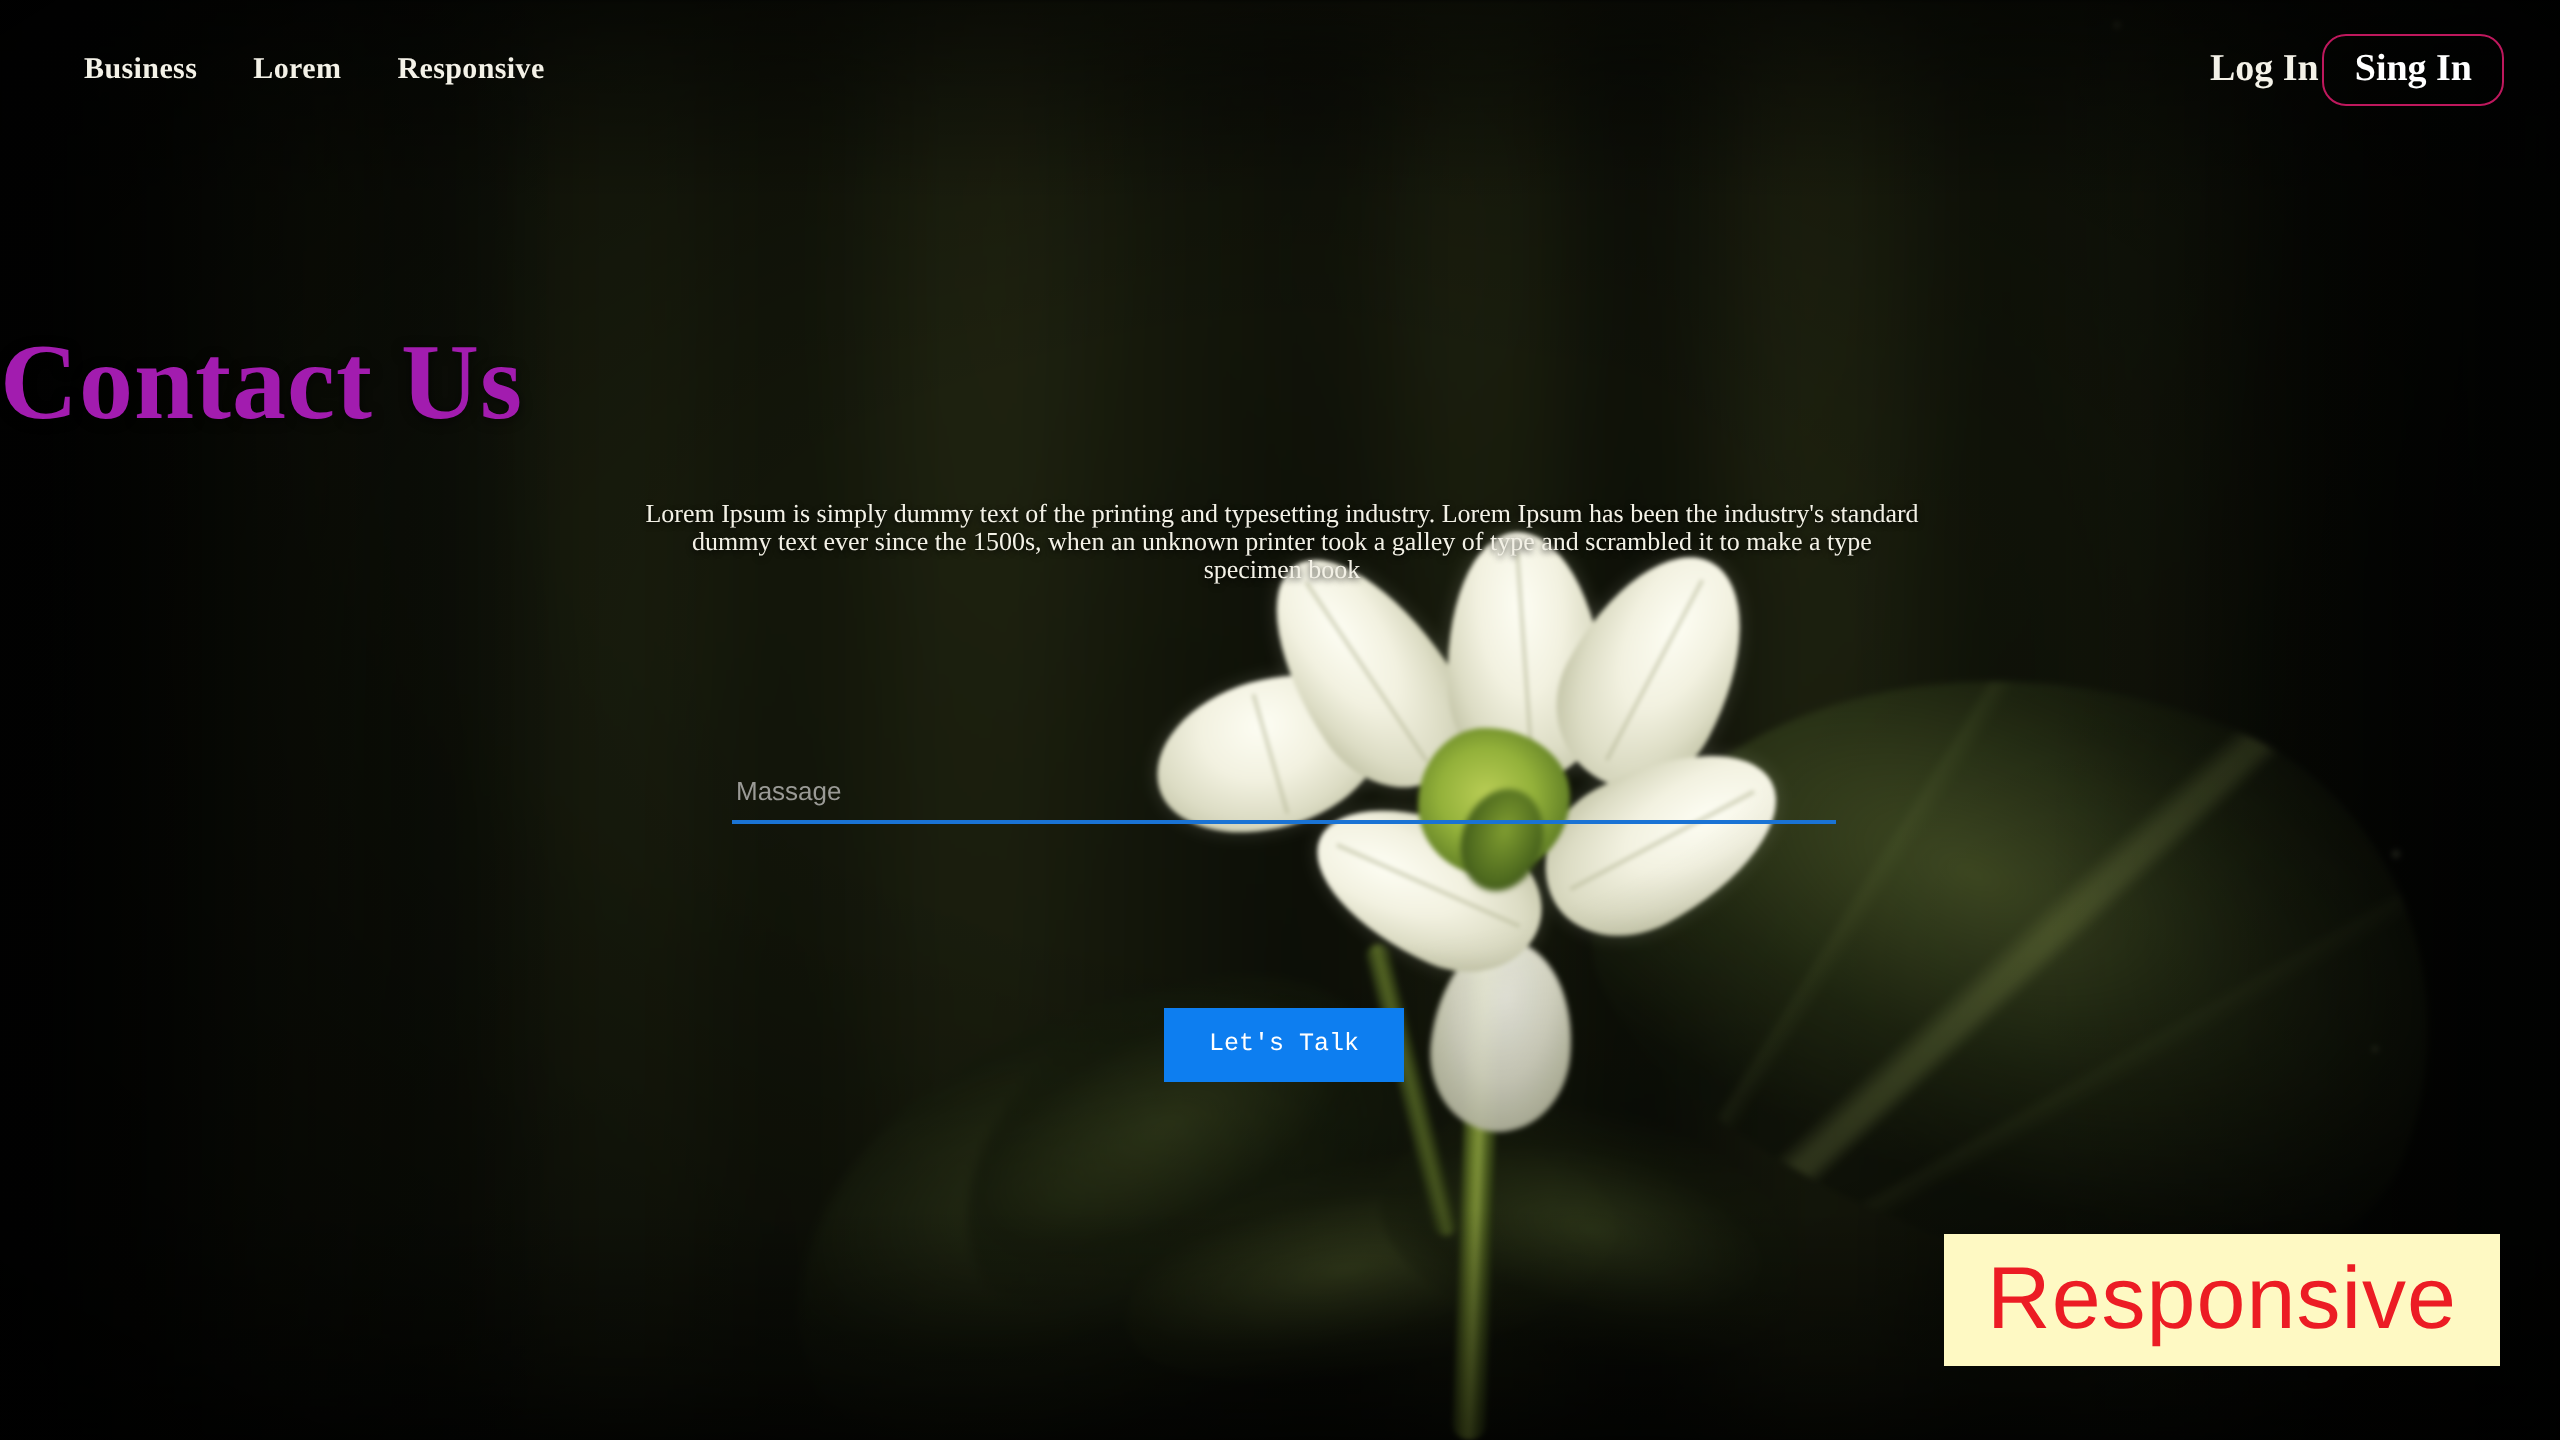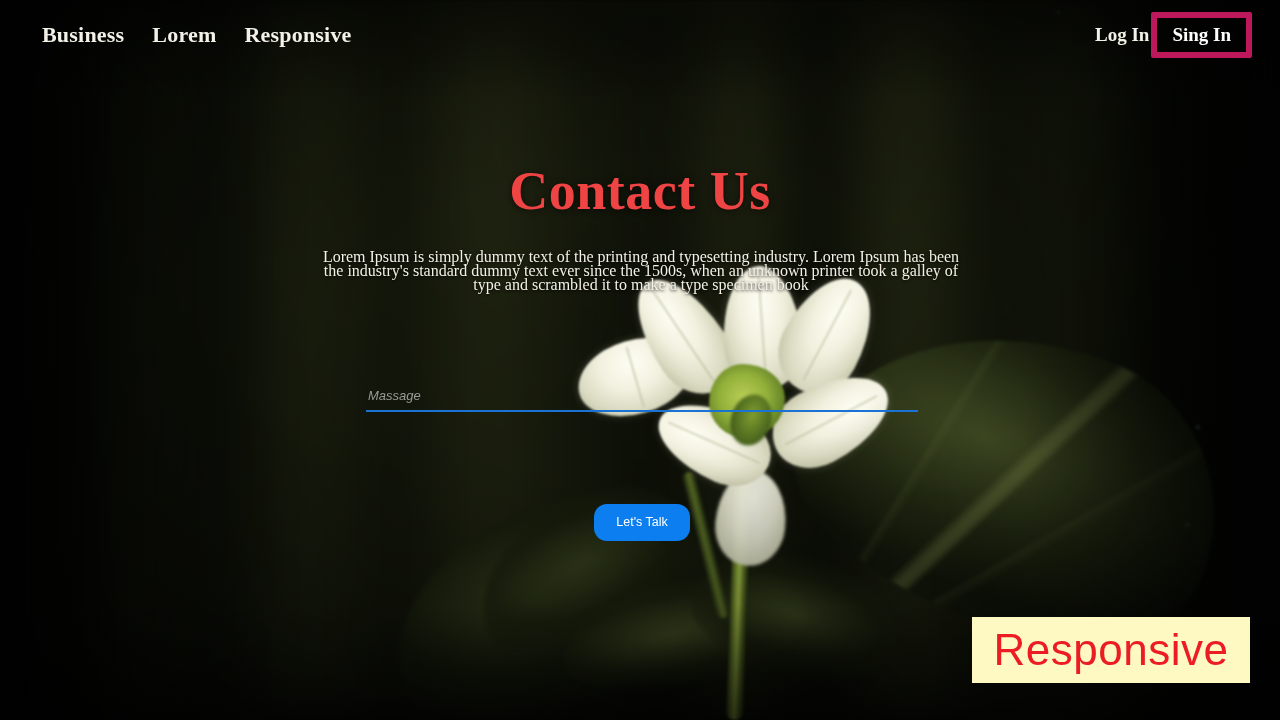--- a/index.html
+++ b/index.html
@@ -157,74 +157,74 @@
   }
 
   
   .header{
     position:absolute; left:0; top:0; width:1280px; height:70px;
     display:flex; align-items:center; z-index:20;
   }
   .nav-left{ display:flex; align-items:center; gap:28px; margin-left:42px; }
   .nav-link{
     font-family:"Liberation Serif", serif;
-    font-weight:bold; font-size:22px; color:#f4f2e8;
+    font-weight:bold; font-size:15px; color:#f4f2e8;
     letter-spacing:.2px; cursor:pointer; white-space:nowrap;
   }
   .nav-right{ position:absolute; right:28px; display:flex; align-items:center; gap:2px; }
   .login-link{
     font-family:"Liberation Serif", serif;
     font-weight:bold; font-size:19px; color:#f4f2e8; cursor:pointer;
   }
   .signin-btn{
     font-family:"Liberation Serif", serif;
     font-weight:bold; font-size:19px; color:#ffffff;
-    border:6px solid #be185d; border-radius:2px;
+    border:1px solid #be185d; border-radius:12px;
     padding:7px 15px 8px; background:transparent; cursor:pointer;
     line-height:1;
   }
 
   
   .content{ position:absolute; inset:0; z-index:15; }
   .page-title{
-    position:absolute; top:160px; left:0; width:1280px; text-align:center;
-    font-family:"Liberation Serif", serif;
-    font-weight:bold; font-size:54px; color:#ef4444;
+    position:absolute; top:160px; left:0; width:1280px; text-align:left;
+    font-family:"Liberation Serif", serif;
+    font-weight:bold; font-size:54px; color:#a21caf;
     letter-spacing:.5px;
     text-shadow:0 1px 6px rgba(0,0,0,.6);
   }
   .intro{
     position:absolute; top:250px; left:320px; width:642px;
     text-align:center; color:#f3f1e6;
     font-family:"Liberation Serif", serif;
-    font-size:16px; line-height:14px;
+    font-size:13px; line-height:14px;
     text-shadow:0 1px 3px rgba(0,0,0,.85);
   }
 
   .form{ position:absolute; left:366px; top:300px; width:552px; }
   .field{ position:relative; margin-bottom:0; }
   .field-input{
     width:552px; background:transparent; border:none; outline:none;
     border-bottom:2px solid #1a73d4;
     color:#e9e9e0; font-size:13px;
     font-family:"Liberation Sans", sans-serif;
     padding:0 0 5px 2px;
     display:block;
   }
   .field-input::placeholder{ color:#9a9a96; opacity:1; }
   .f-name{ height:26px; }
   .f-mail{ height:26px; }
-  .f-msg{ height:26px;font-style:italic; }
+  .f-msg{ height:26px; }
   .gap-1{ height:31px; }
   .gap-2{ height:55px; }
 
   .submit-wrap{ position:absolute; left:0; top:204px; width:552px; display:flex; justify-content:center; }
   .submit-btn{
-    background:#0d7ef0; color:#ffffff; border:none; border-radius:13px;
-    font-family:Liberation Sans, sans-serif;
+    background:#0d7ef0; color:#ffffff; border:none; border-radius:0;
+    font-family:Liberation Mono, monospace;
     font-size:12.5px; padding:12px 22px; cursor:pointer; line-height:1;
   }
 
   
   .watermark{
     position:absolute; left:972px; top:617px; width:278px; height:66px;
     background:#fef9c3; z-index:40;
     display:flex; align-items:center; justify-content:center;
   }
   .watermark-text{

